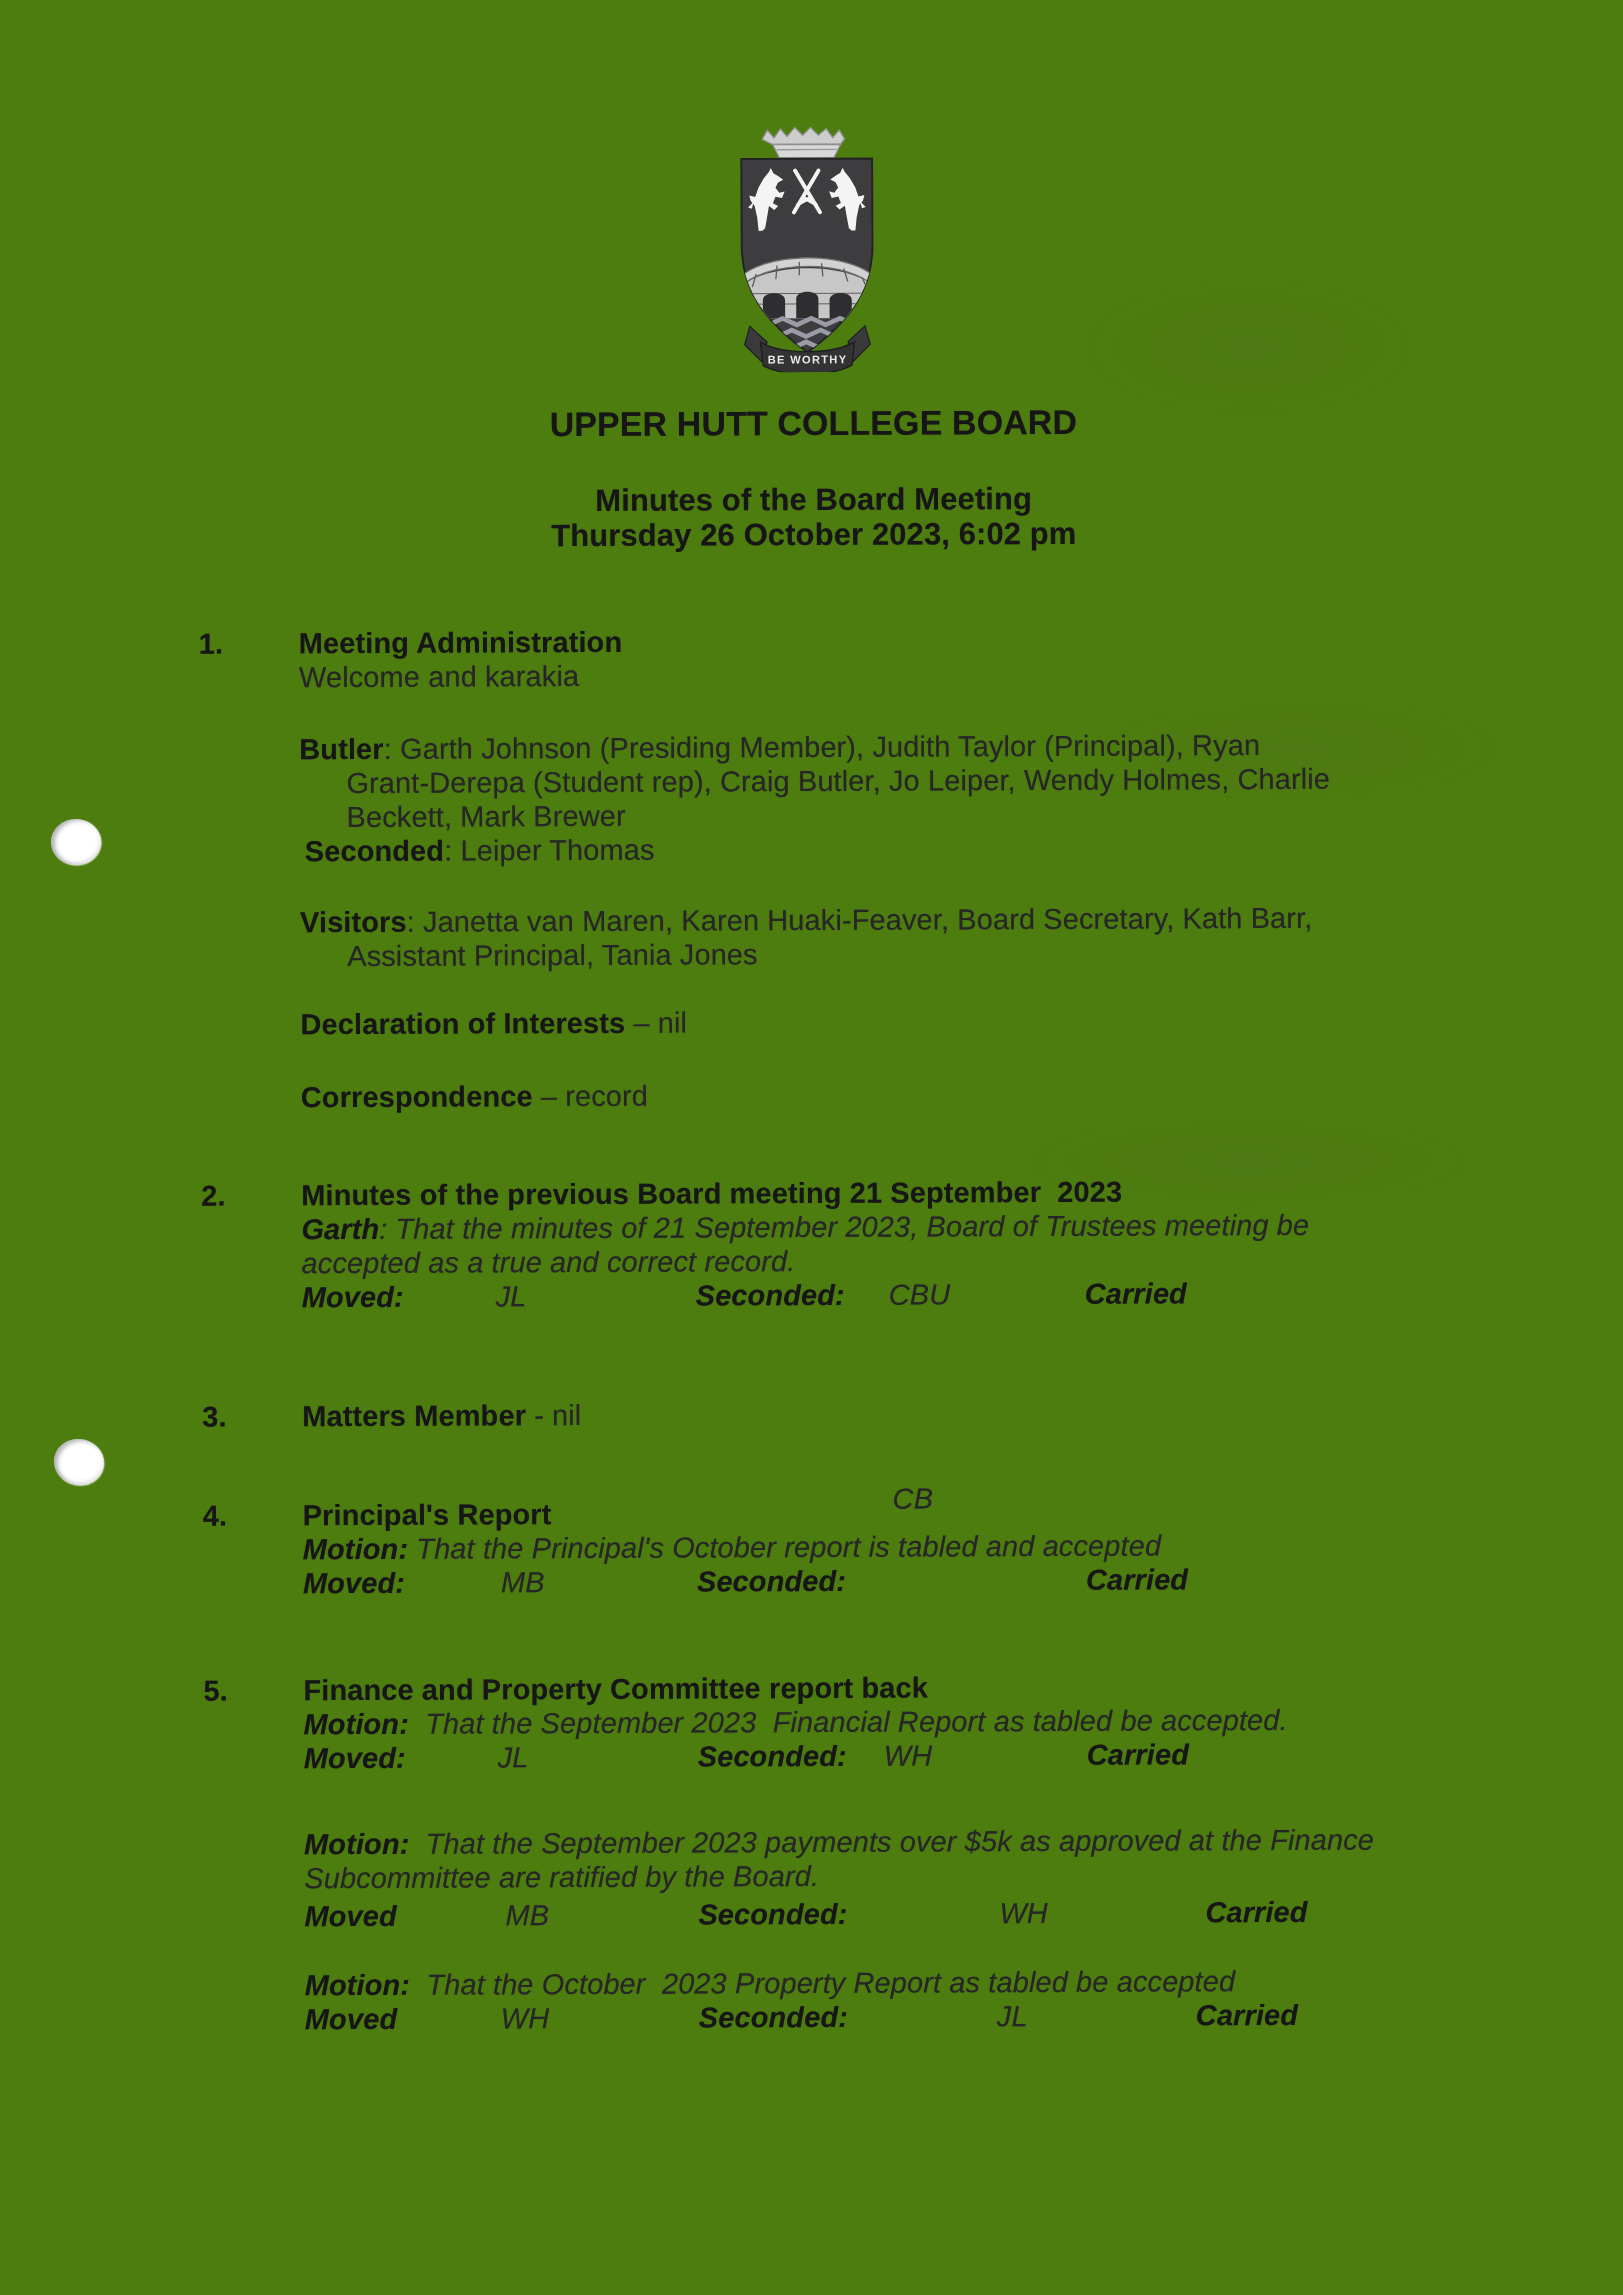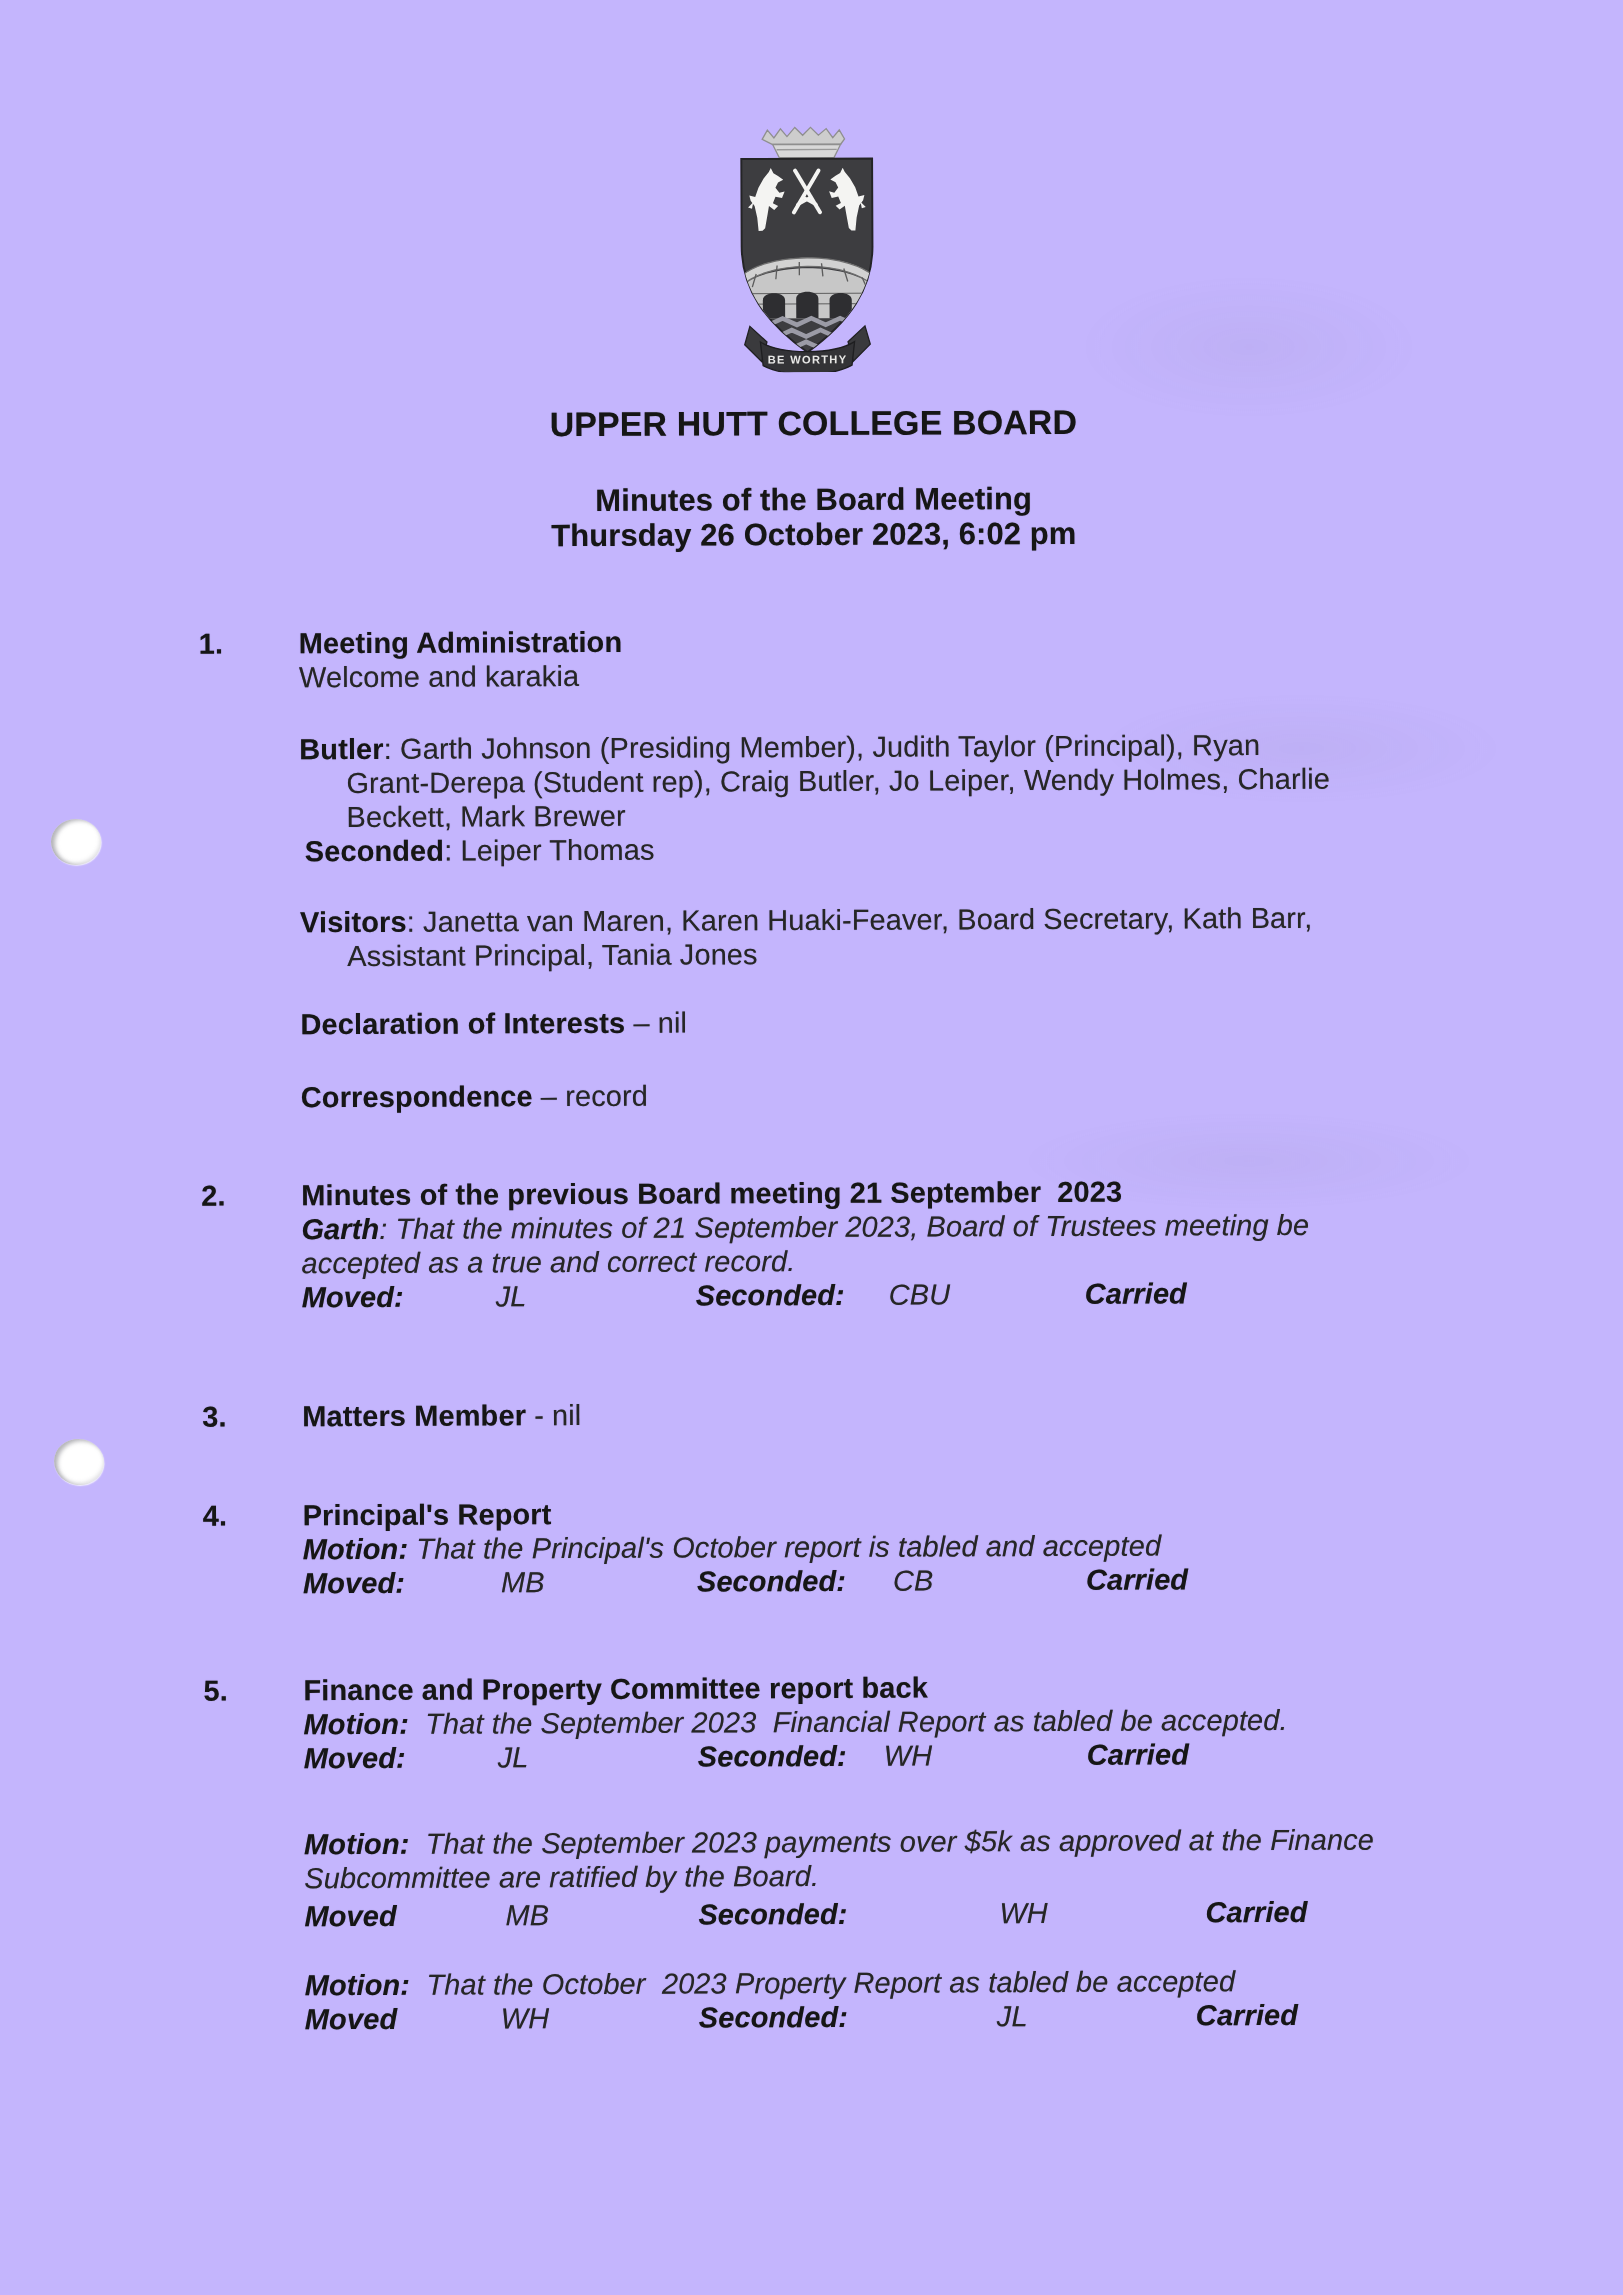--- a/index.html
+++ b/index.html
@@ -2,21 +2,21 @@
 <html style="font-size:10.5px"><head>
 <meta charset="utf-8">
 <style>
   html,body{margin:0;padding:0;}
   body{
     width:1623px;height:2295px;position:relative;
     background:#fcfcfb;
     font-family:"Liberation Sans", sans-serif;
     overflow:hidden;
   }
-  .sheet{position:absolute;inset:0;background:#c4b5fd;}
+  .sheet{position:absolute;inset:0;background:#4d7c0f;}
   .content{
     position:absolute;inset:0;
     transform:rotate(-0.25deg);
     transform-origin:812px 0;
     color:#262626;
   }
   .line{
     position:absolute;
     font-size:29px;
     color:#262626;
@@ -164,21 +164,21 @@
     <div class="line b" style="top:1398px;left:196px">3.</div>
     <div class="line" style="top:1398px;left:296px"><span class="b">Matters Member</span><span> - nil</span></div>
 
     <div class="line b" style="top:1497px;left:196px">4.</div>
     <div class="line b" style="top:1497px;left:296px">Principal's Report</div>
     <div class="line i" style="top:1531px;left:296px"><span class="bi">Motion:</span><span> That the Principal's October report is tabled and accepted</span></div>
     <div>
       <span class="line bi" style="top:1565px;left:296px">Moved:</span>
       <span class="line i" style="top:1565px;left:494px">MB</span>
       <span class="line bi" style="top:1565px;left:690px">Seconded:</span>
-      <span class="line i" style="top:1565px;left:886px">CB</span>
+      <span class="line i" style="top:1483px;left:886px">CB</span>
       <span class="line bi" style="top:1565px;left:1079px">Carried</span>
     </div>
 
     <div class="line b" style="top:1672px;left:196px">5.</div>
     <div class="line b" style="top:1672px;left:296px">Finance and Property Committee report back</div>
 
     <div class="line i" style="top:1706px;left:296px"><span class="bi">Motion:</span><span>  That the September 2023  Financial Report as tabled be accepted.</span></div>
     <div>
       <span class="line bi" style="top:1740px;left:296px">Moved:</span>
       <span class="line i" style="top:1740px;left:490px">JL</span>

